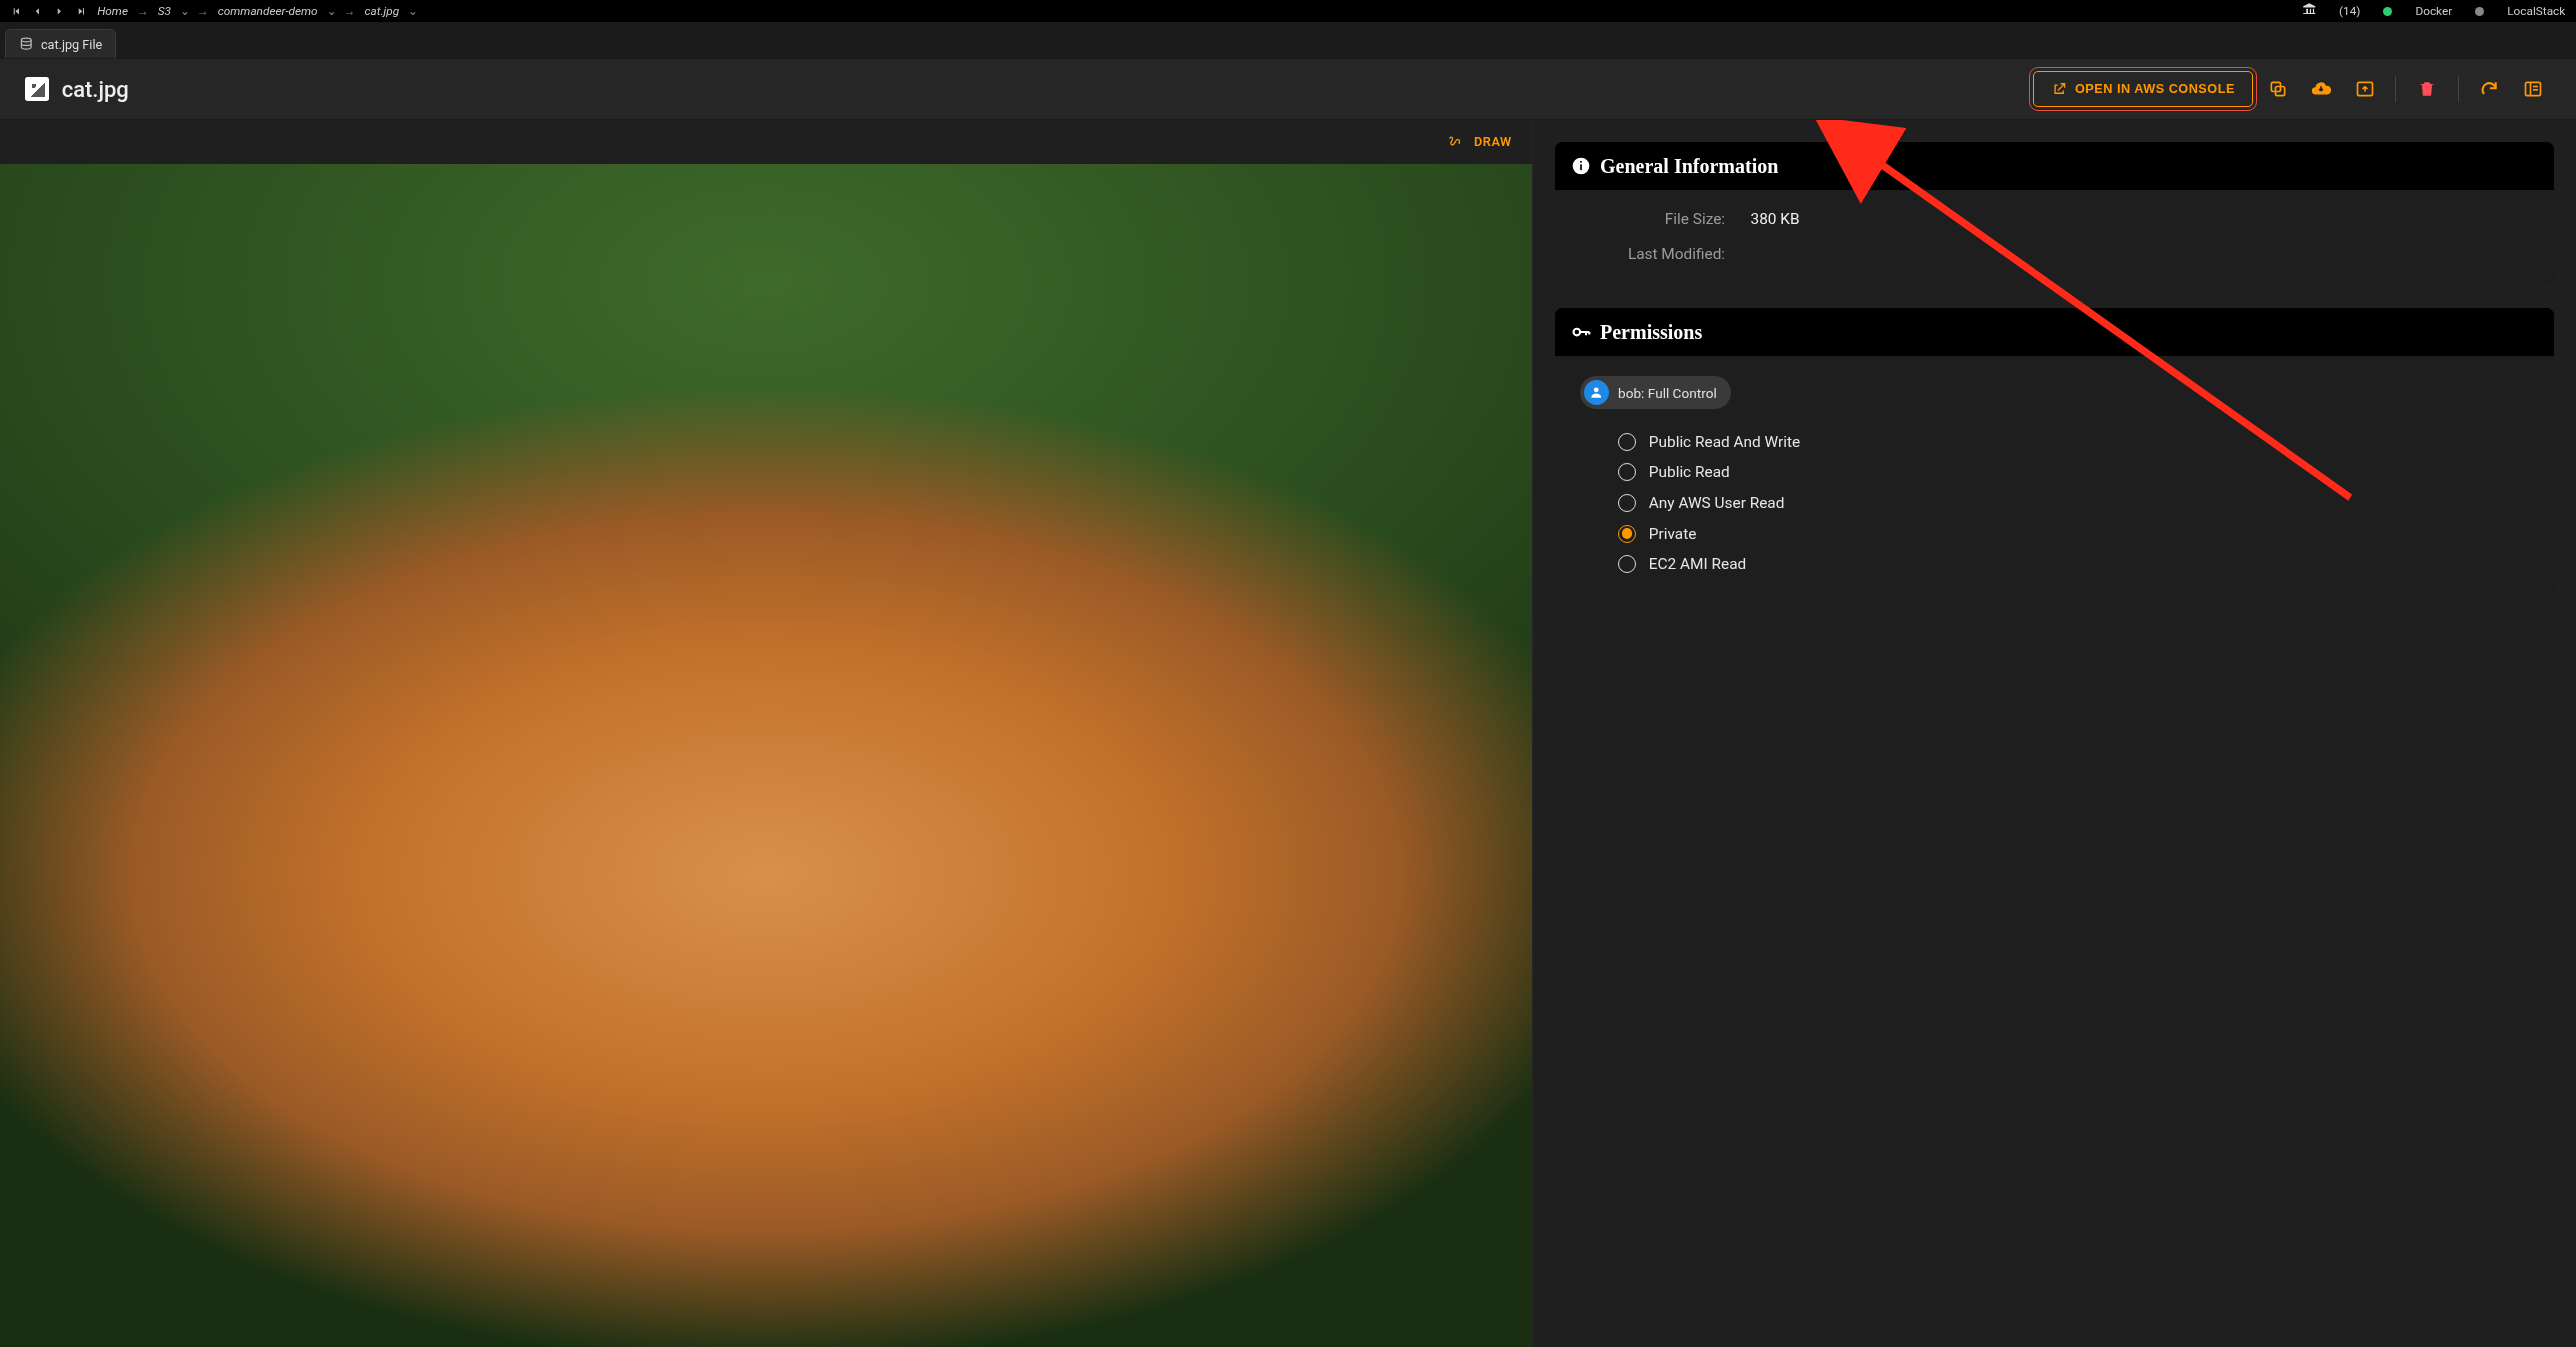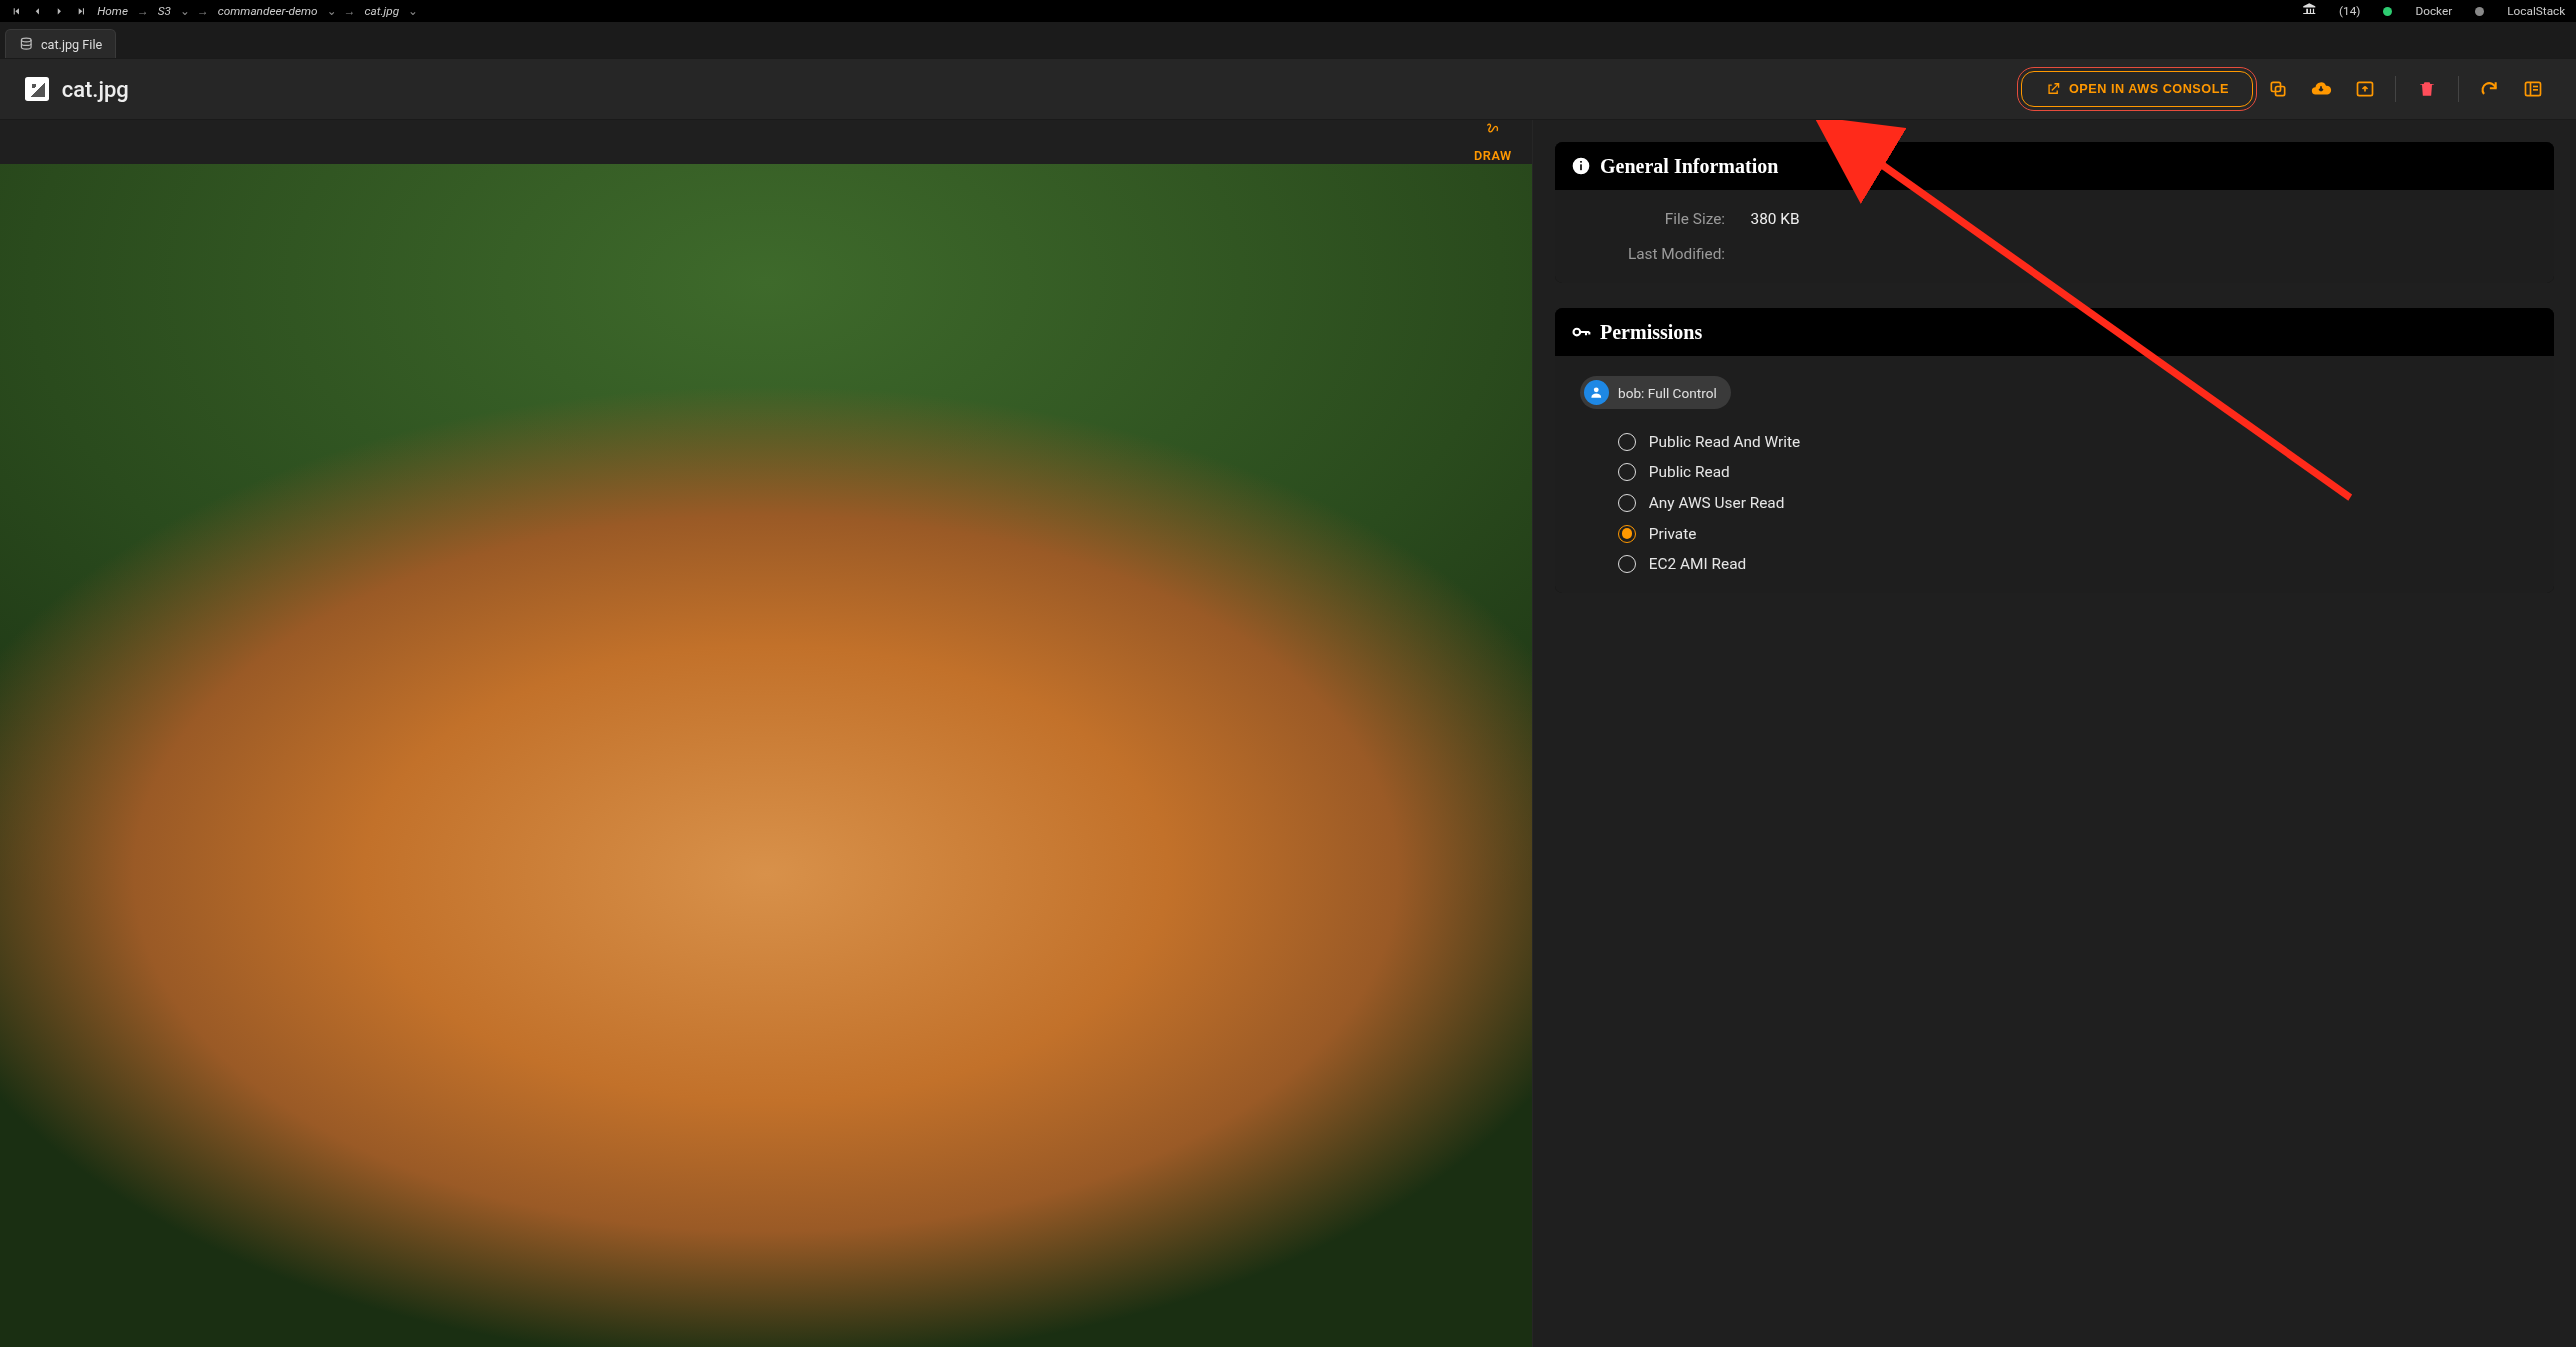--- a/index.html
+++ b/index.html
@@ -78,22 +78,22 @@
       linear-gradient(135deg, transparent 55%, #555 55%);
   }
   .header-actions{ margin-left:auto; display:flex; align-items:center; gap:7.3px;}
   .aws-btn{
     border:0.9px solid #ff9800;
     outline:0.9px solid #e74c3c;
     outline-offset:3.6px;
     color:#ff9800;
     background:transparent;
     font-size:12.7px; font-weight:600;
-    padding:9px 23px;
-    border-radius:13px;
+    padding:9px 17px;
+    border-radius:5px;
     display:flex; align-items:center; gap:7.3px;
     cursor:pointer;
     letter-spacing:0.5px;
   }
   .icon-btn{
     width:36px;height:36px; display:flex;align-items:center;justify-content:center;
     color:#ff9800; cursor:pointer; border-radius:3.6px;
   }
   .icon-btn.danger{ color:#ff4d5a;}
   .vsep{ width:0.9px; height:25.4px; background:#444; margin:0 5.4px;}
@@ -112,21 +112,20 @@
   }
   .draw-bar{
     height:44px;
     display:flex; align-items:center; justify-content:flex-end;
     padding:0 20px;
   }
   .draw-btn{
     color:#ff9800; font-weight:600; font-size:12.7px;
     display:flex; align-items:center; gap:11px; cursor:pointer;
     letter-spacing:0.5px;
-    flex-direction:column;
   }
   .image-area{
     flex:1; overflow:hidden;
     display:flex; align-items:flex-start; justify-content:center;
     background:#1f1f1f;
   }
   .cat-image{
     width:100%; height:100%;
     background:
       radial-gradient(ellipse 75% 55% at 50% 60%, #d8914a 0%, #c2712a 35%, #9a5a26 55%, transparent 75%),

